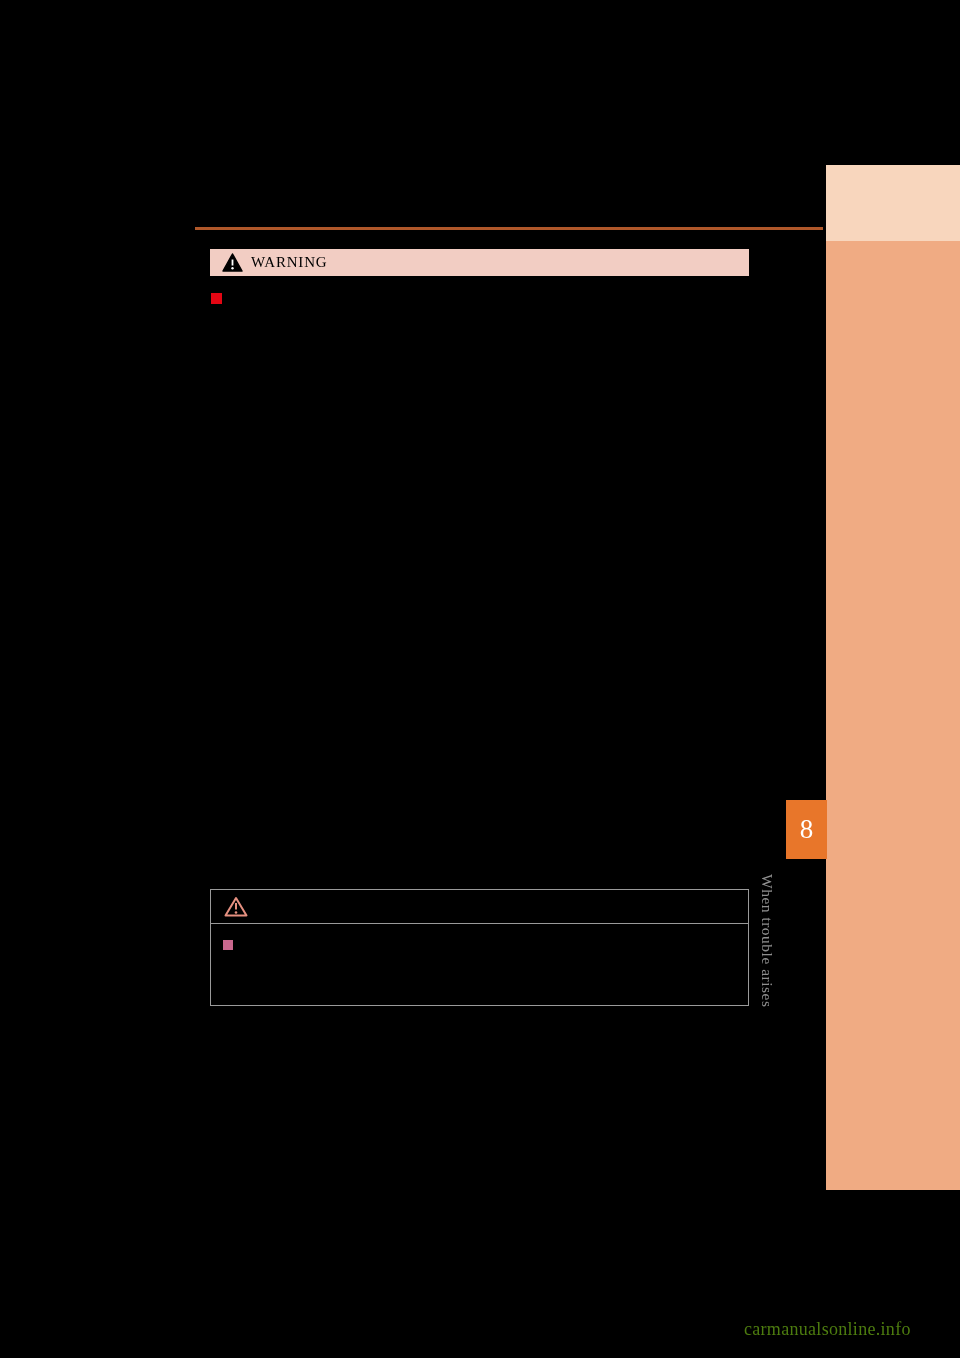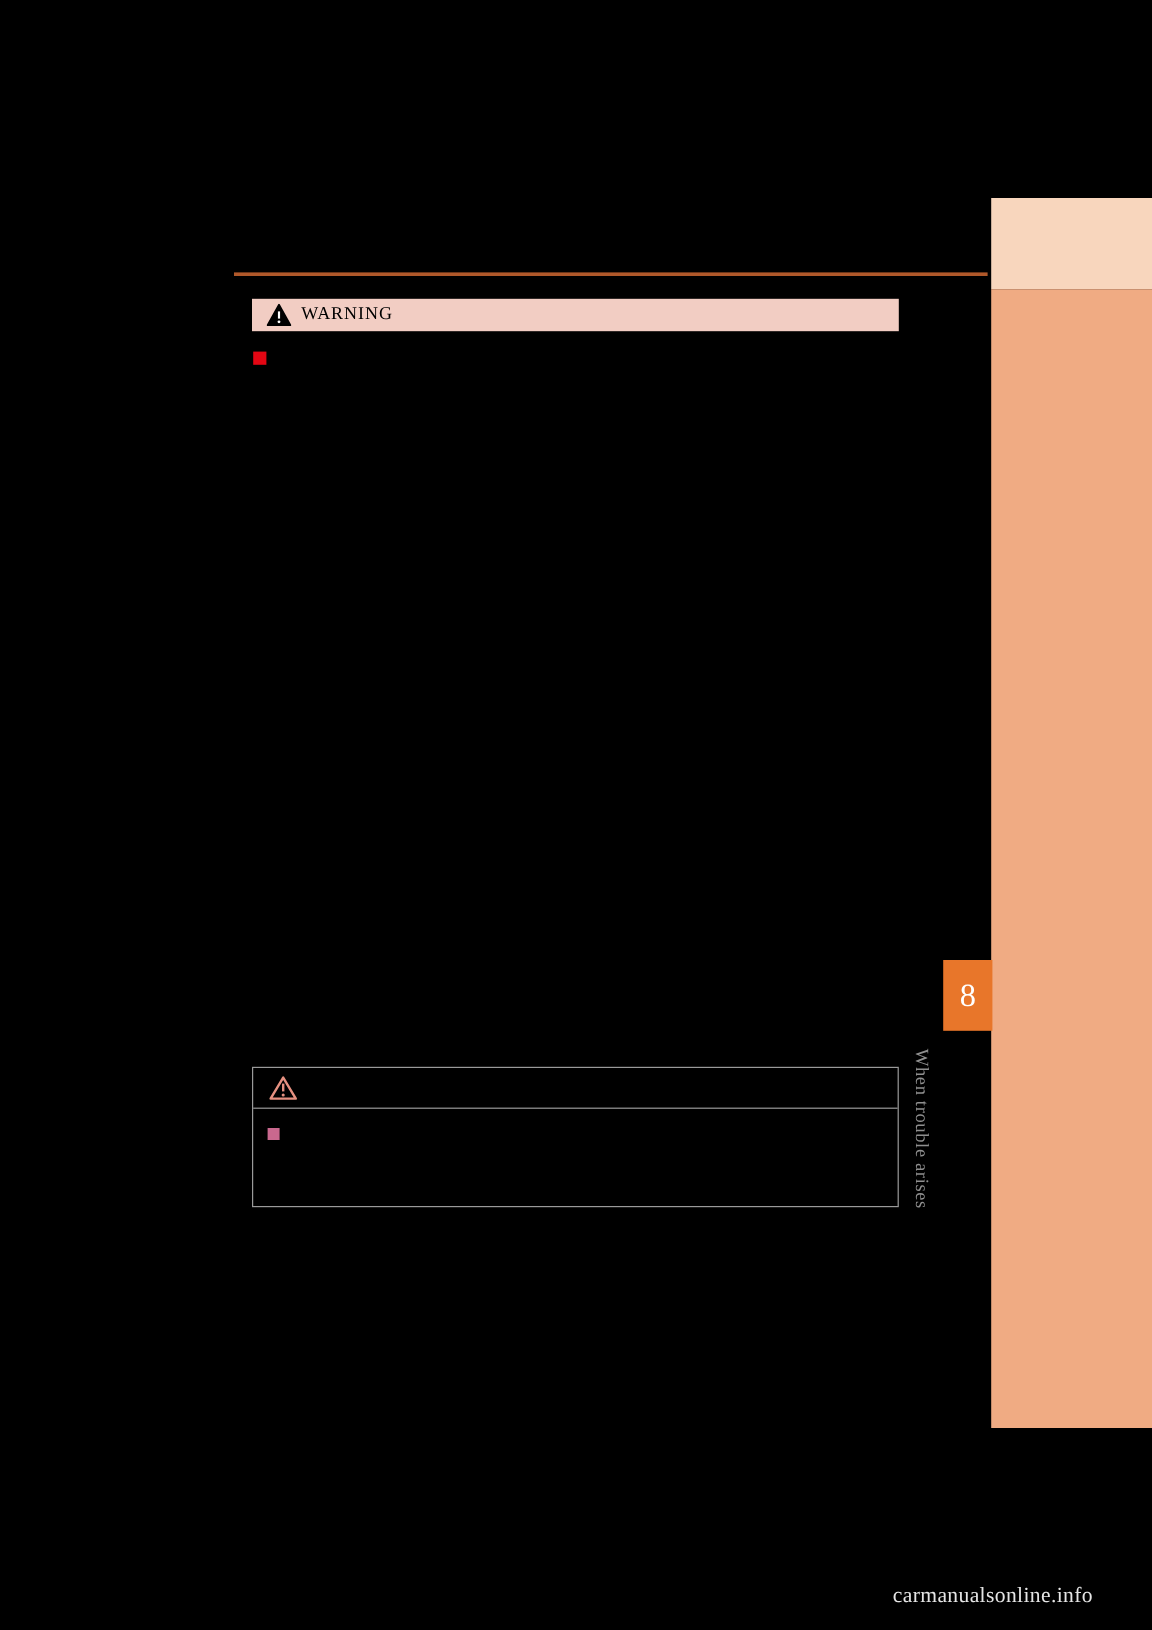--- a/index.html
+++ b/index.html
@@ -134,21 +134,21 @@
     color: #8f8f8f;
     white-space: nowrap;
   }
 
   
   .watermark {
     position: absolute;
     left: 744px;
     top: 1319px;
     font-size: 18px;
-    color: #e5e5e5;
+    color: #4d7c0f;
     letter-spacing: 0.3px;
   }
 </style>
 </head>
 <body>
 
 <div class="page">
 
   <div class="top-rule"></div>
 

